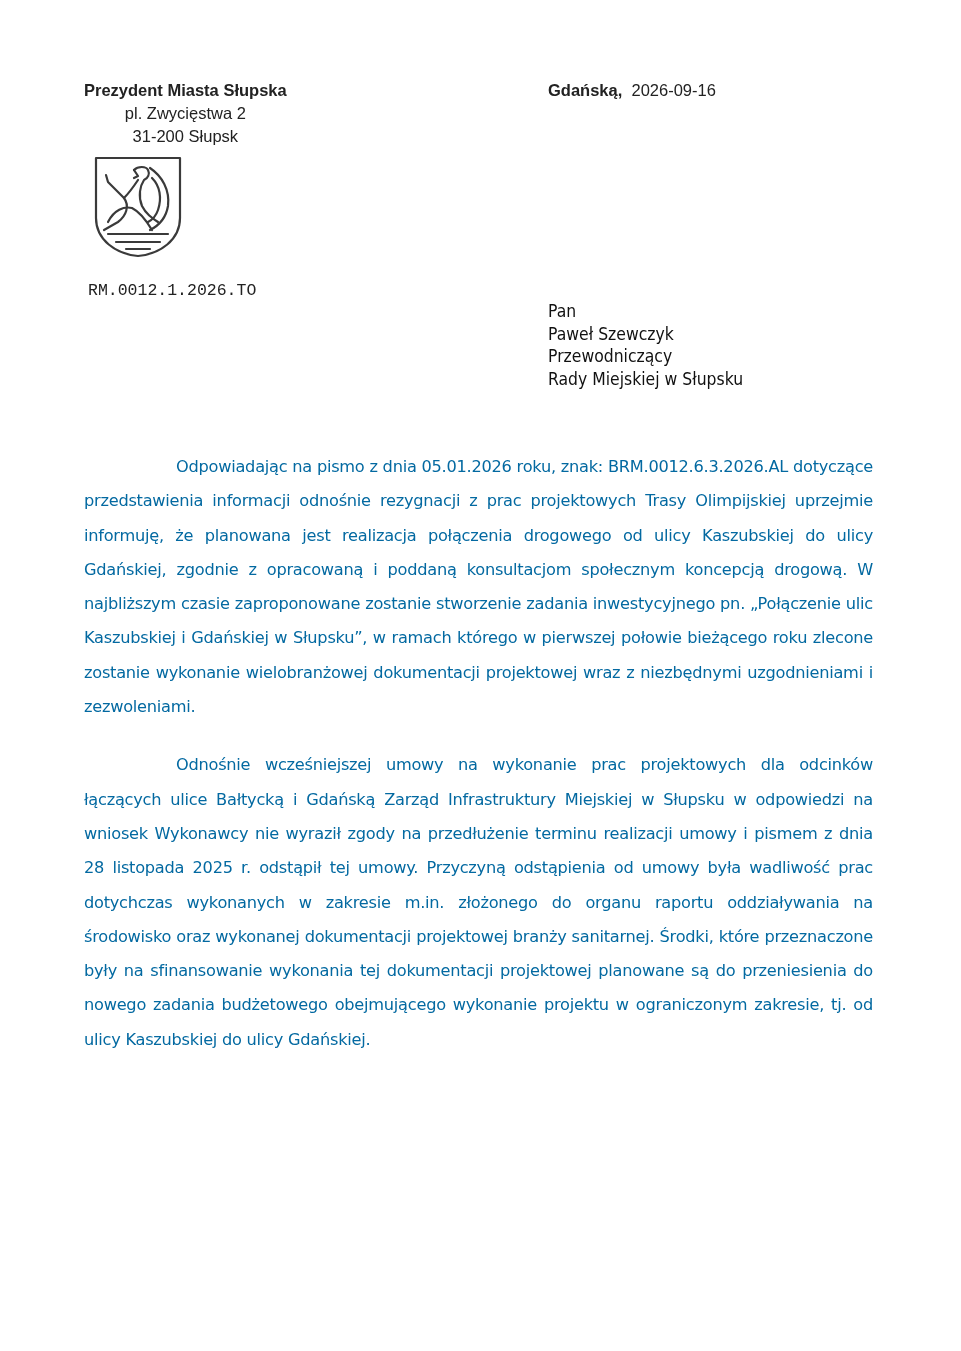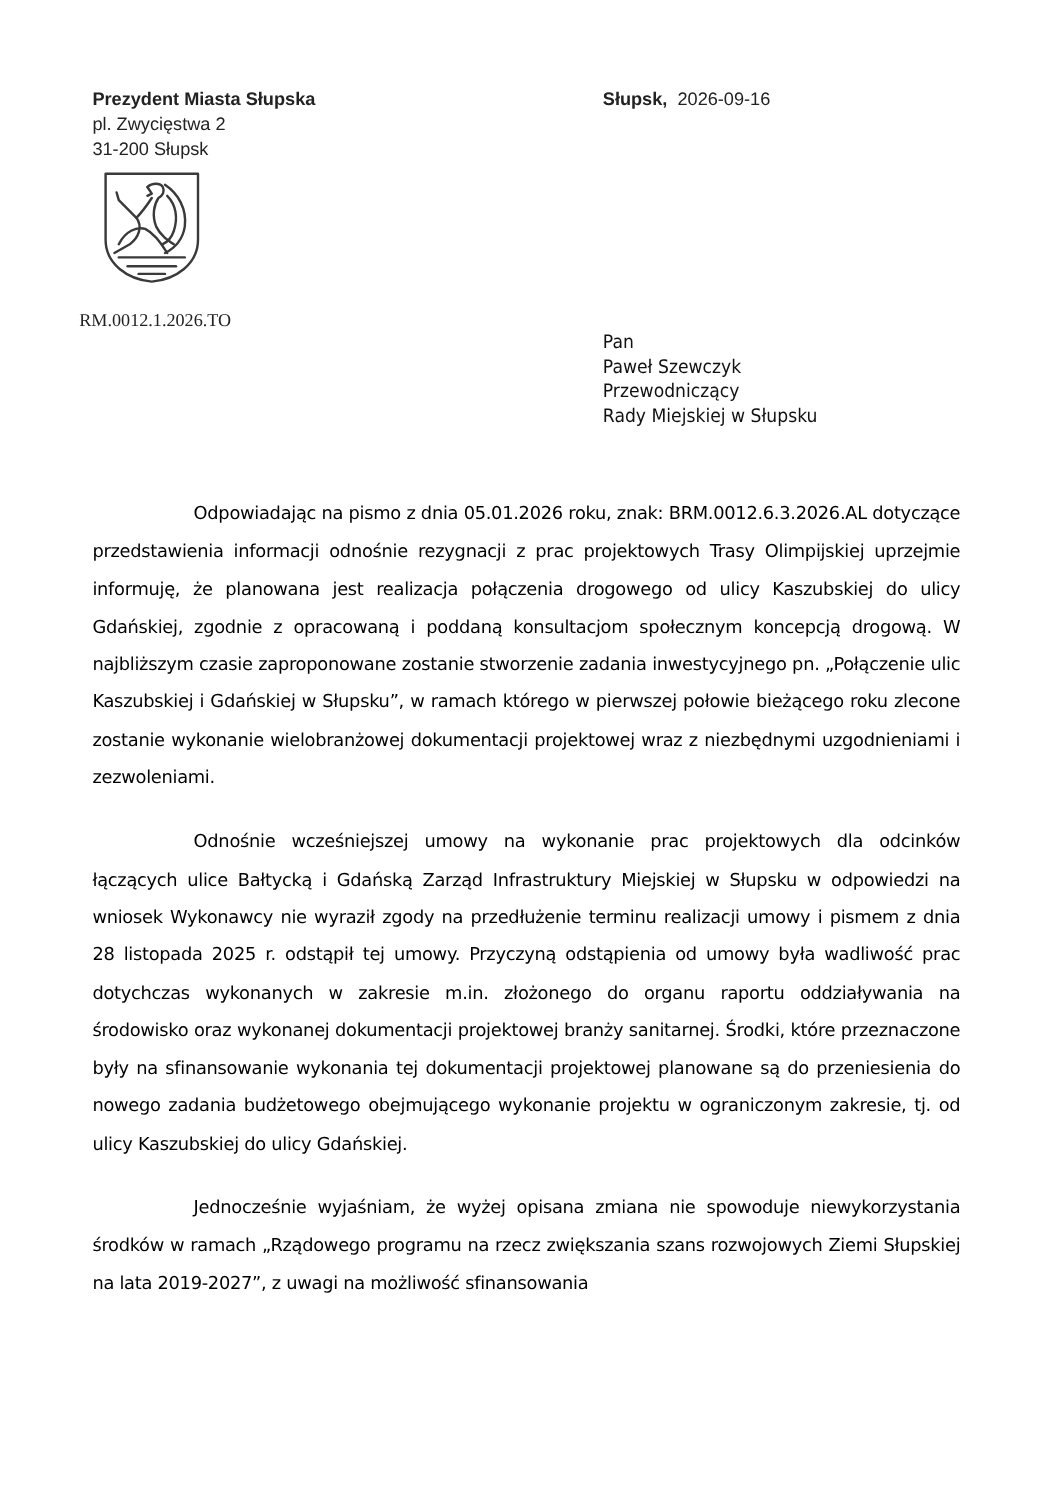--- a/index.html
+++ b/index.html
@@ -1,37 +1,37 @@
 <!DOCTYPE html>
 <html><head>
   <meta charset="utf-8">
   <style>
     html, body { margin: 0; padding: 0; background: #ffffff; }
     body { width: 961px; height: 1351px; position: relative; overflow: hidden; color: #1a1a1a; }
-    .sender { position: absolute; left: 84px; top: 79px; font-family: "Liberation Sans", sans-serif; font-size: 16.5px; line-height: 23px; color: #222; }
+    .sender { position: absolute; left: 84px; top: 79px; font-family: "Liberation Sans", sans-serif; font-size: 16.5px; line-height: 23px; color: #222; text-align: center; }
     .sender .bold { font-weight: bold; }
     .place-date { position: absolute; left: 548px; top: 79px; font-family: "Liberation Sans", sans-serif; font-size: 16.5px; line-height: 23px; color: #222; }
     .place-date .bold { font-weight: bold; }
     .crest { position: absolute; left: 94px; top: 156px; width: 88px; height: 102px; }
-    .ref { position: absolute; left: 72px; top: 279px; font-family: Liberation Serif, serif; font-size: 16.5px; line-height: 23px; color: #222; }
+    .ref { position: absolute; left: 88px; top: 279px; font-family: Liberation Mono, monospace; font-size: 16.5px; line-height: 23px; color: #222; }
     .recipient { position: absolute; left: 548px; top: 300px; font-family: "DejaVu Sans", sans-serif; font-size: 17px; line-height: 22.5px; color: #111; transform: scaleX(0.92); transform-origin: left top; }
-    .body { position: absolute; left: 84px; top: 450px; width: 789px; font-family: "DejaVu Sans", sans-serif; font-size: 16.2px; line-height: 34.3px; color: #000000; }
+    .body { position: absolute; left: 84px; top: 450px; width: 789px; font-family: "DejaVu Sans", sans-serif; font-size: 16.2px; line-height: 34.3px; color: #0369a1; }
     .body p { margin: 0 0 24px 0; text-align: justify; text-indent: 92px; letter-spacing: -0.25px; }
   </style>
 </head>
 <body>
 
 <div class="sender">
   <div class="bold">Prezydent Miasta Słupska</div>
   <div>pl. Zwycięstwa 2</div>
   <div>31-200 Słupsk</div>
 </div>
 
 <div class="place-date">
-  <span class="bold">Słupsk,</span>&nbsp;
+  <span class="bold">Gdańską,</span>&nbsp;
   <span>2026-09-16</span>
 </div>
 
 <div class="crest">
   <svg width="88" height="102" viewBox="0 0 88 102" fill="none" stroke="#3a3a3a" stroke-width="2.2" stroke-linecap="round" stroke-linejoin="round">
     <path d="M2 2 H86 V62 C86 84 66 98 44 100 C22 98 2 84 2 62 Z"></path>
     <path d="M12 19 L14 26 L30 42 C36 50 32 60 24 66 L10 74"></path>
     <path d="M14 66 C20 54 30 50 38 52 C46 56 52 64 58 74"></path>
     <path d="M40 14 C44 10 52 10 54 14 C56 18 54 22 50 24 C46 30 44 40 48 50 C52 58 58 62 64 66"></path>
     <path d="M40 14 L44 20 L40 22"></path>
@@ -49,14 +49,13 @@
 <div class="recipient">
   <div>Pan</div>
   <div>Paweł Szewczyk</div>
   <div>Przewodniczący</div>
   <div>Rady Miejskiej w Słupsku</div>
 </div>
 
 <div class="body">
   <p>Odpowiadając na pismo z dnia 05.01.2026 roku, znak: BRM.0012.6.3.2026.AL dotyczące przedstawienia informacji odnośnie rezygnacji z prac projektowych Trasy Olimpijskiej uprzejmie informuję, że planowana jest realizacja połączenia drogowego od ulicy Kaszubskiej do ulicy Gdańskiej, zgodnie z opracowaną i poddaną konsultacjom społecznym koncepcją drogową. W najbliższym czasie zaproponowane zostanie stworzenie zadania inwestycyjnego pn. „Połączenie ulic Kaszubskiej i Gdańskiej w Słupsku”, w ramach którego w pierwszej połowie bieżącego roku zlecone zostanie wykonanie wielobranżowej dokumentacji projektowej wraz z niezbędnymi uzgodnieniami i zezwoleniami.</p>
   <p>Odnośnie wcześniejszej umowy na wykonanie prac projektowych dla odcinków łączących ulice Bałtycką i Gdańską Zarząd Infrastruktury Miejskiej w Słupsku w odpowiedzi na wniosek Wykonawcy nie wyraził zgody na przedłużenie terminu realizacji umowy i pismem z dnia 28 listopada 2025 r. odstąpił tej umowy. Przyczyną odstąpienia od umowy była wadliwość prac dotychczas wykonanych w zakresie m.in. złożonego do organu raportu oddziaływania na środowisko oraz wykonanej dokumentacji projektowej branży sanitarnej. Środki, które przeznaczone były na sfinansowanie wykonania tej dokumentacji projektowej planowane są do przeniesienia do nowego zadania budżetowego obejmującego wykonanie projektu w ograniczonym zakresie, tj. od ulicy Kaszubskiej do ulicy Gdańskiej.</p>
-  <p>Jednocześnie wyjaśniam, że wyżej opisana zmiana nie spowoduje niewykorzystania środków w ramach „Rządowego programu na rzecz zwiększania szans rozwojowych Ziemi Słupskiej na lata 2019-2027”, z uwagi na możliwość sfinansowania</p>
 </div>
 
 </body></html>

